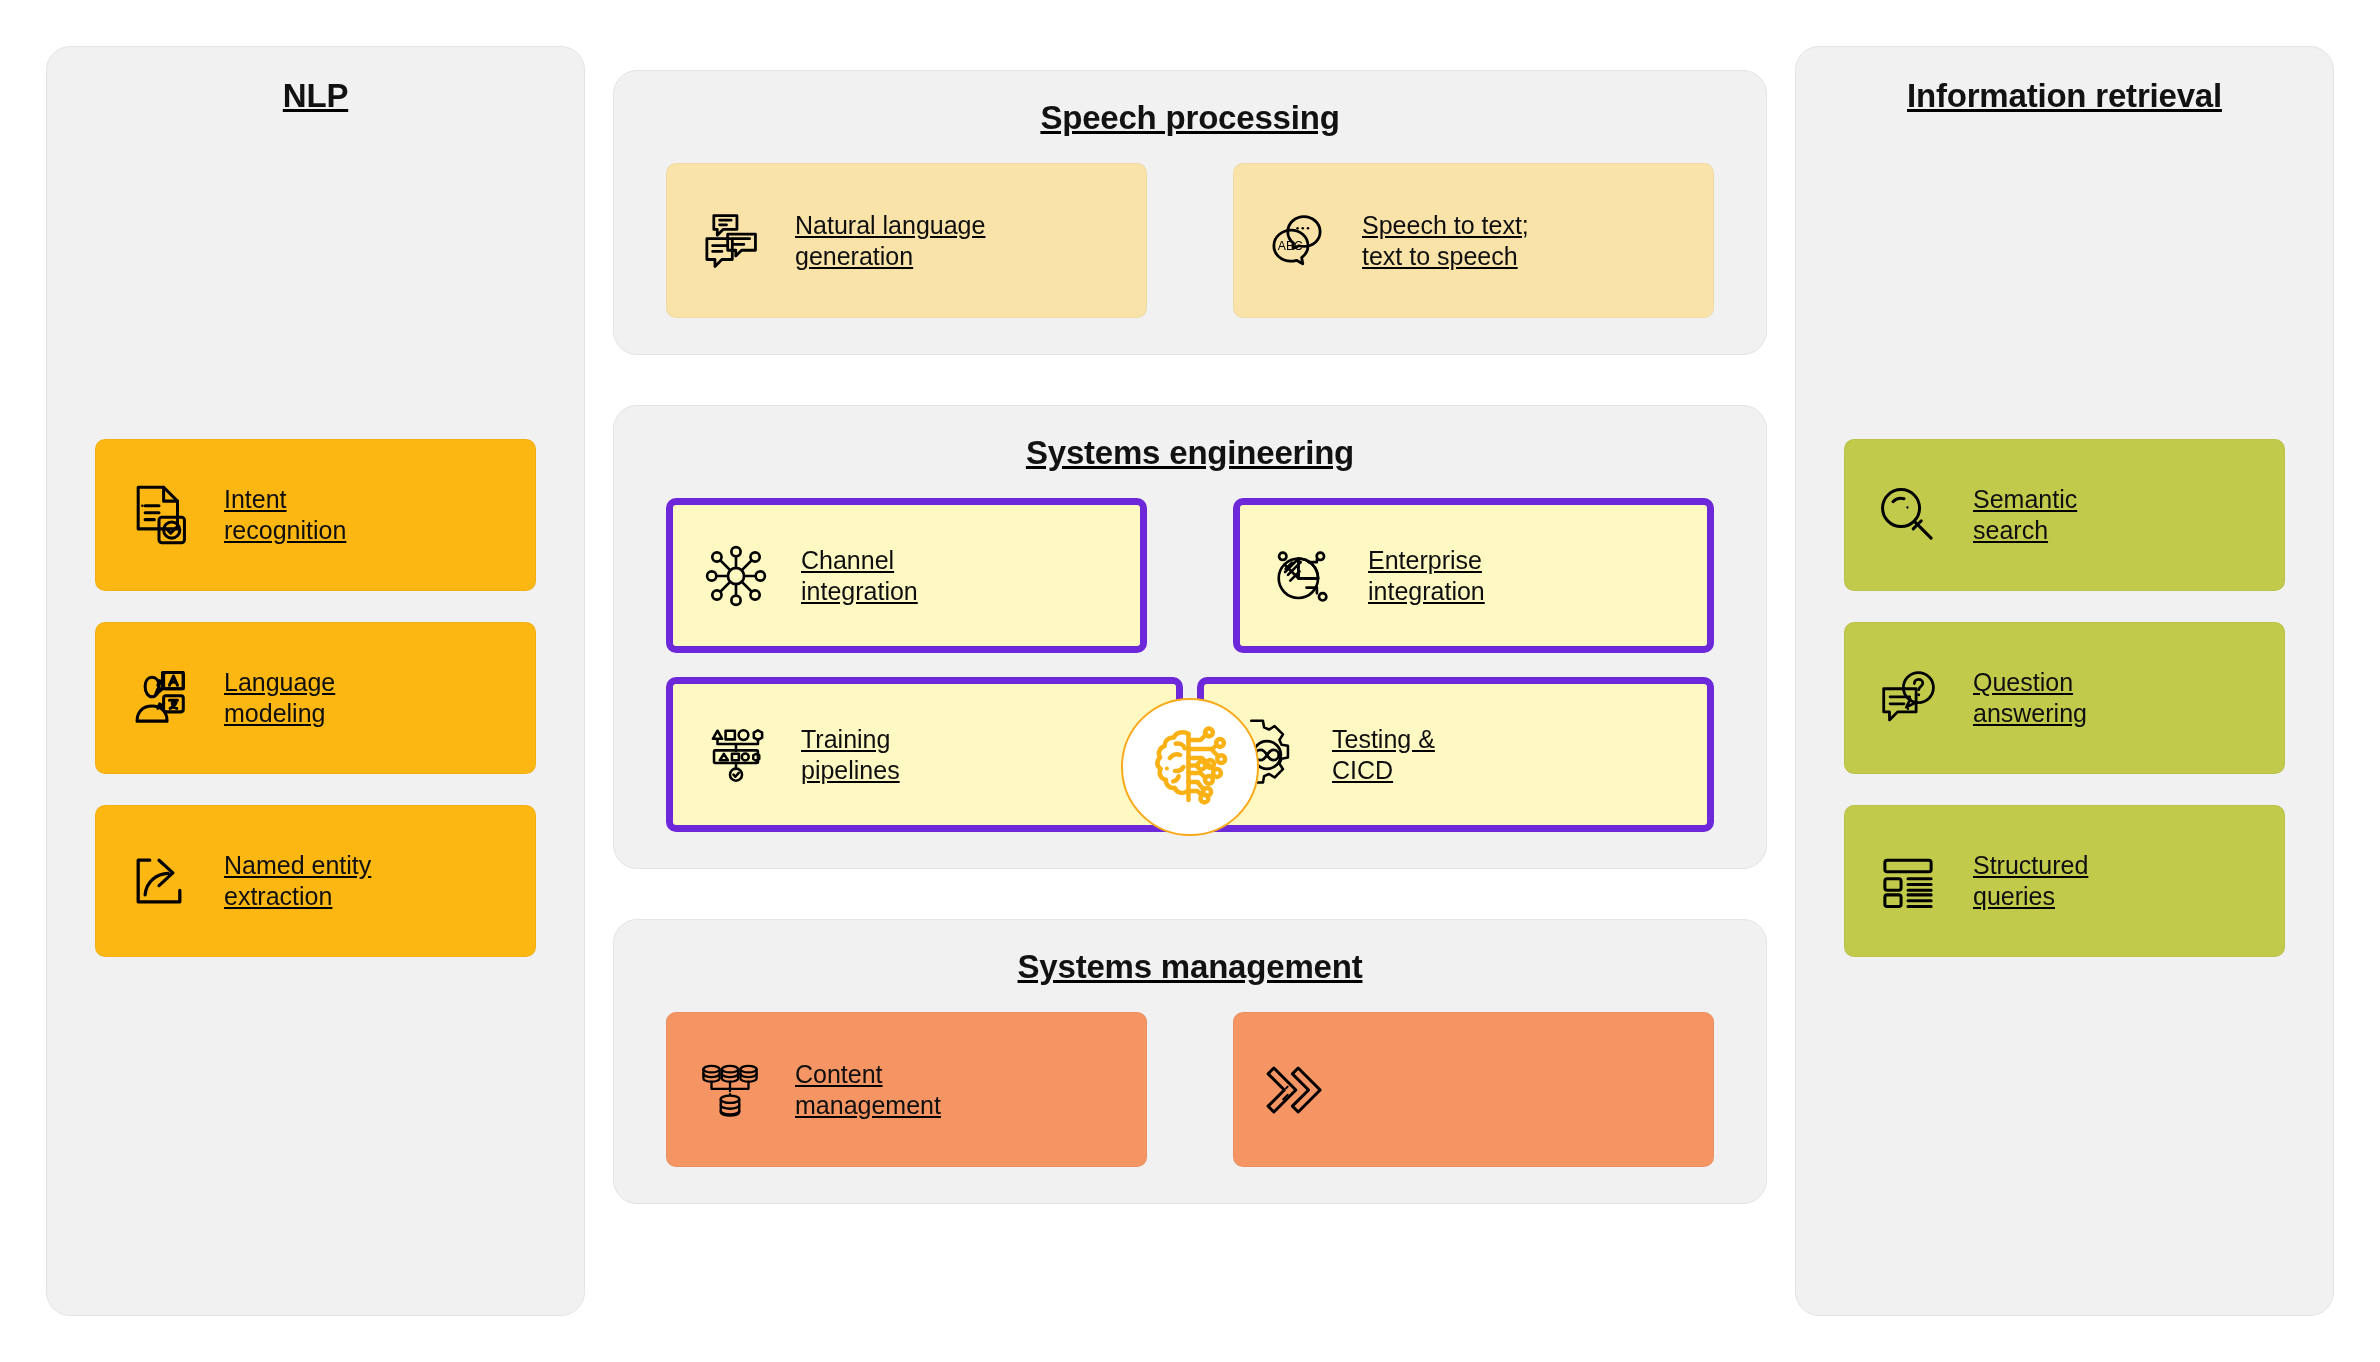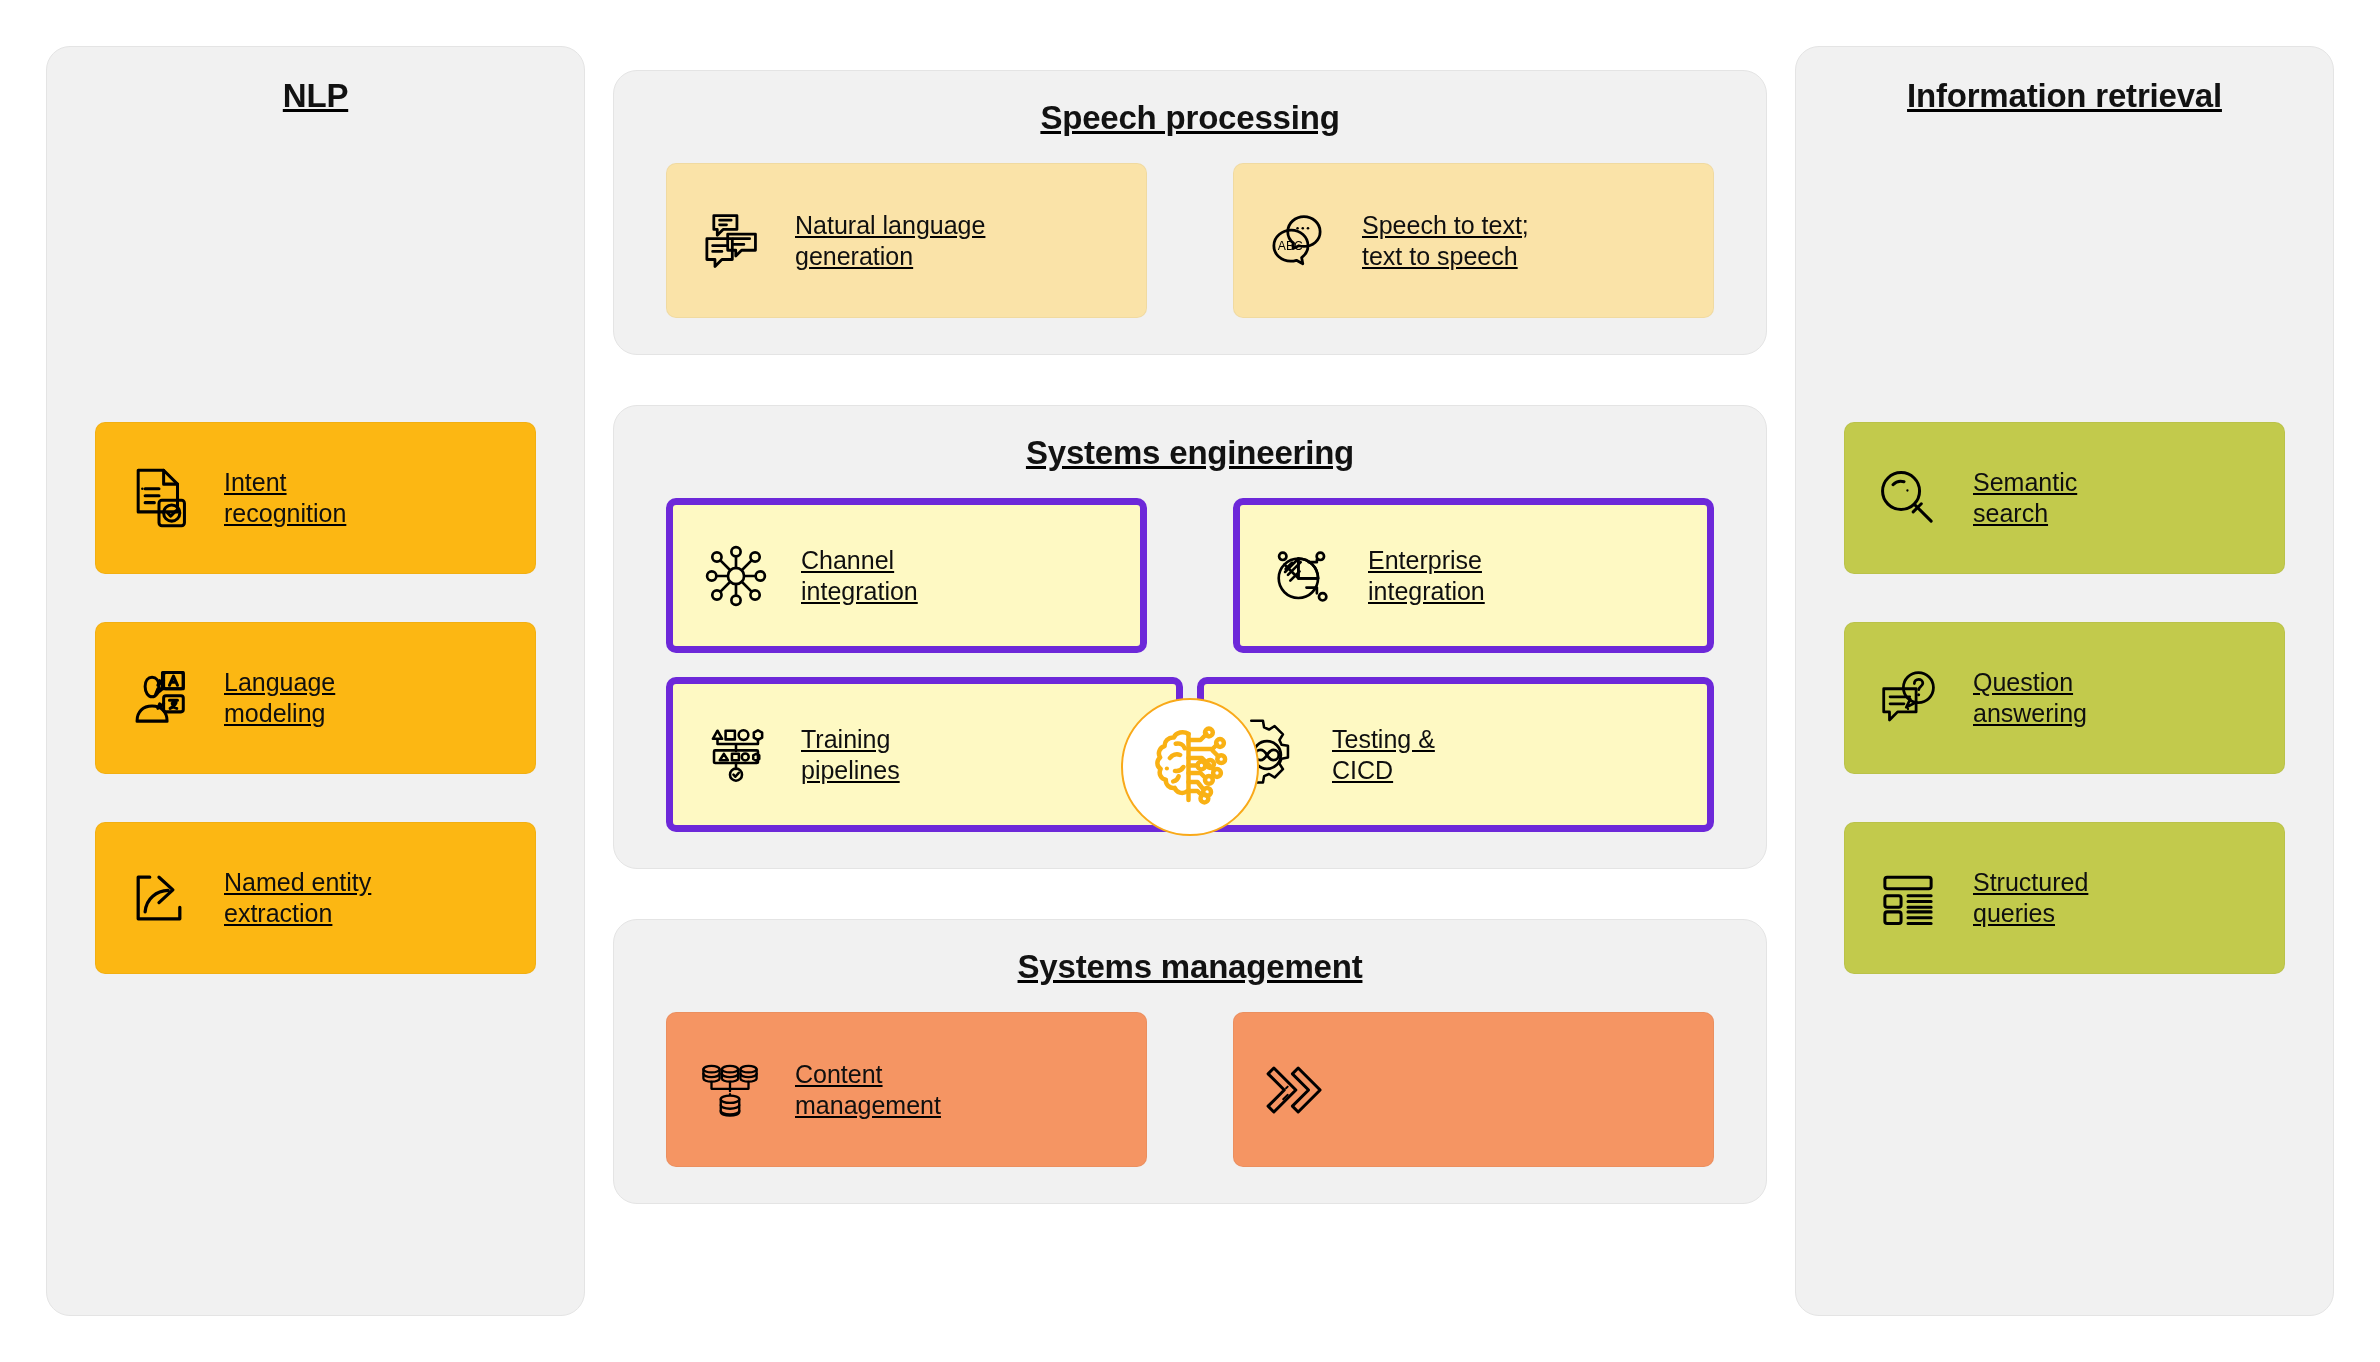--- a/index.html
+++ b/index.html
@@ -47,21 +47,21 @@
     flex: 0 0 539px;
     padding: 30px 48px 40px 48px;
   }
   .side-col .panel-title { margin-bottom: 0; }
 
   .side-stack {
     flex: 1;
     display: flex;
     flex-direction: column;
     justify-content: center;
-    gap: 48px;
+    gap: 31px;
     padding-top: 6px;
   }
 
   
   .mid-col {
     flex: 1 1 auto;
     display: flex;
     flex-direction: column;
     gap: 26px;
     position: relative;

